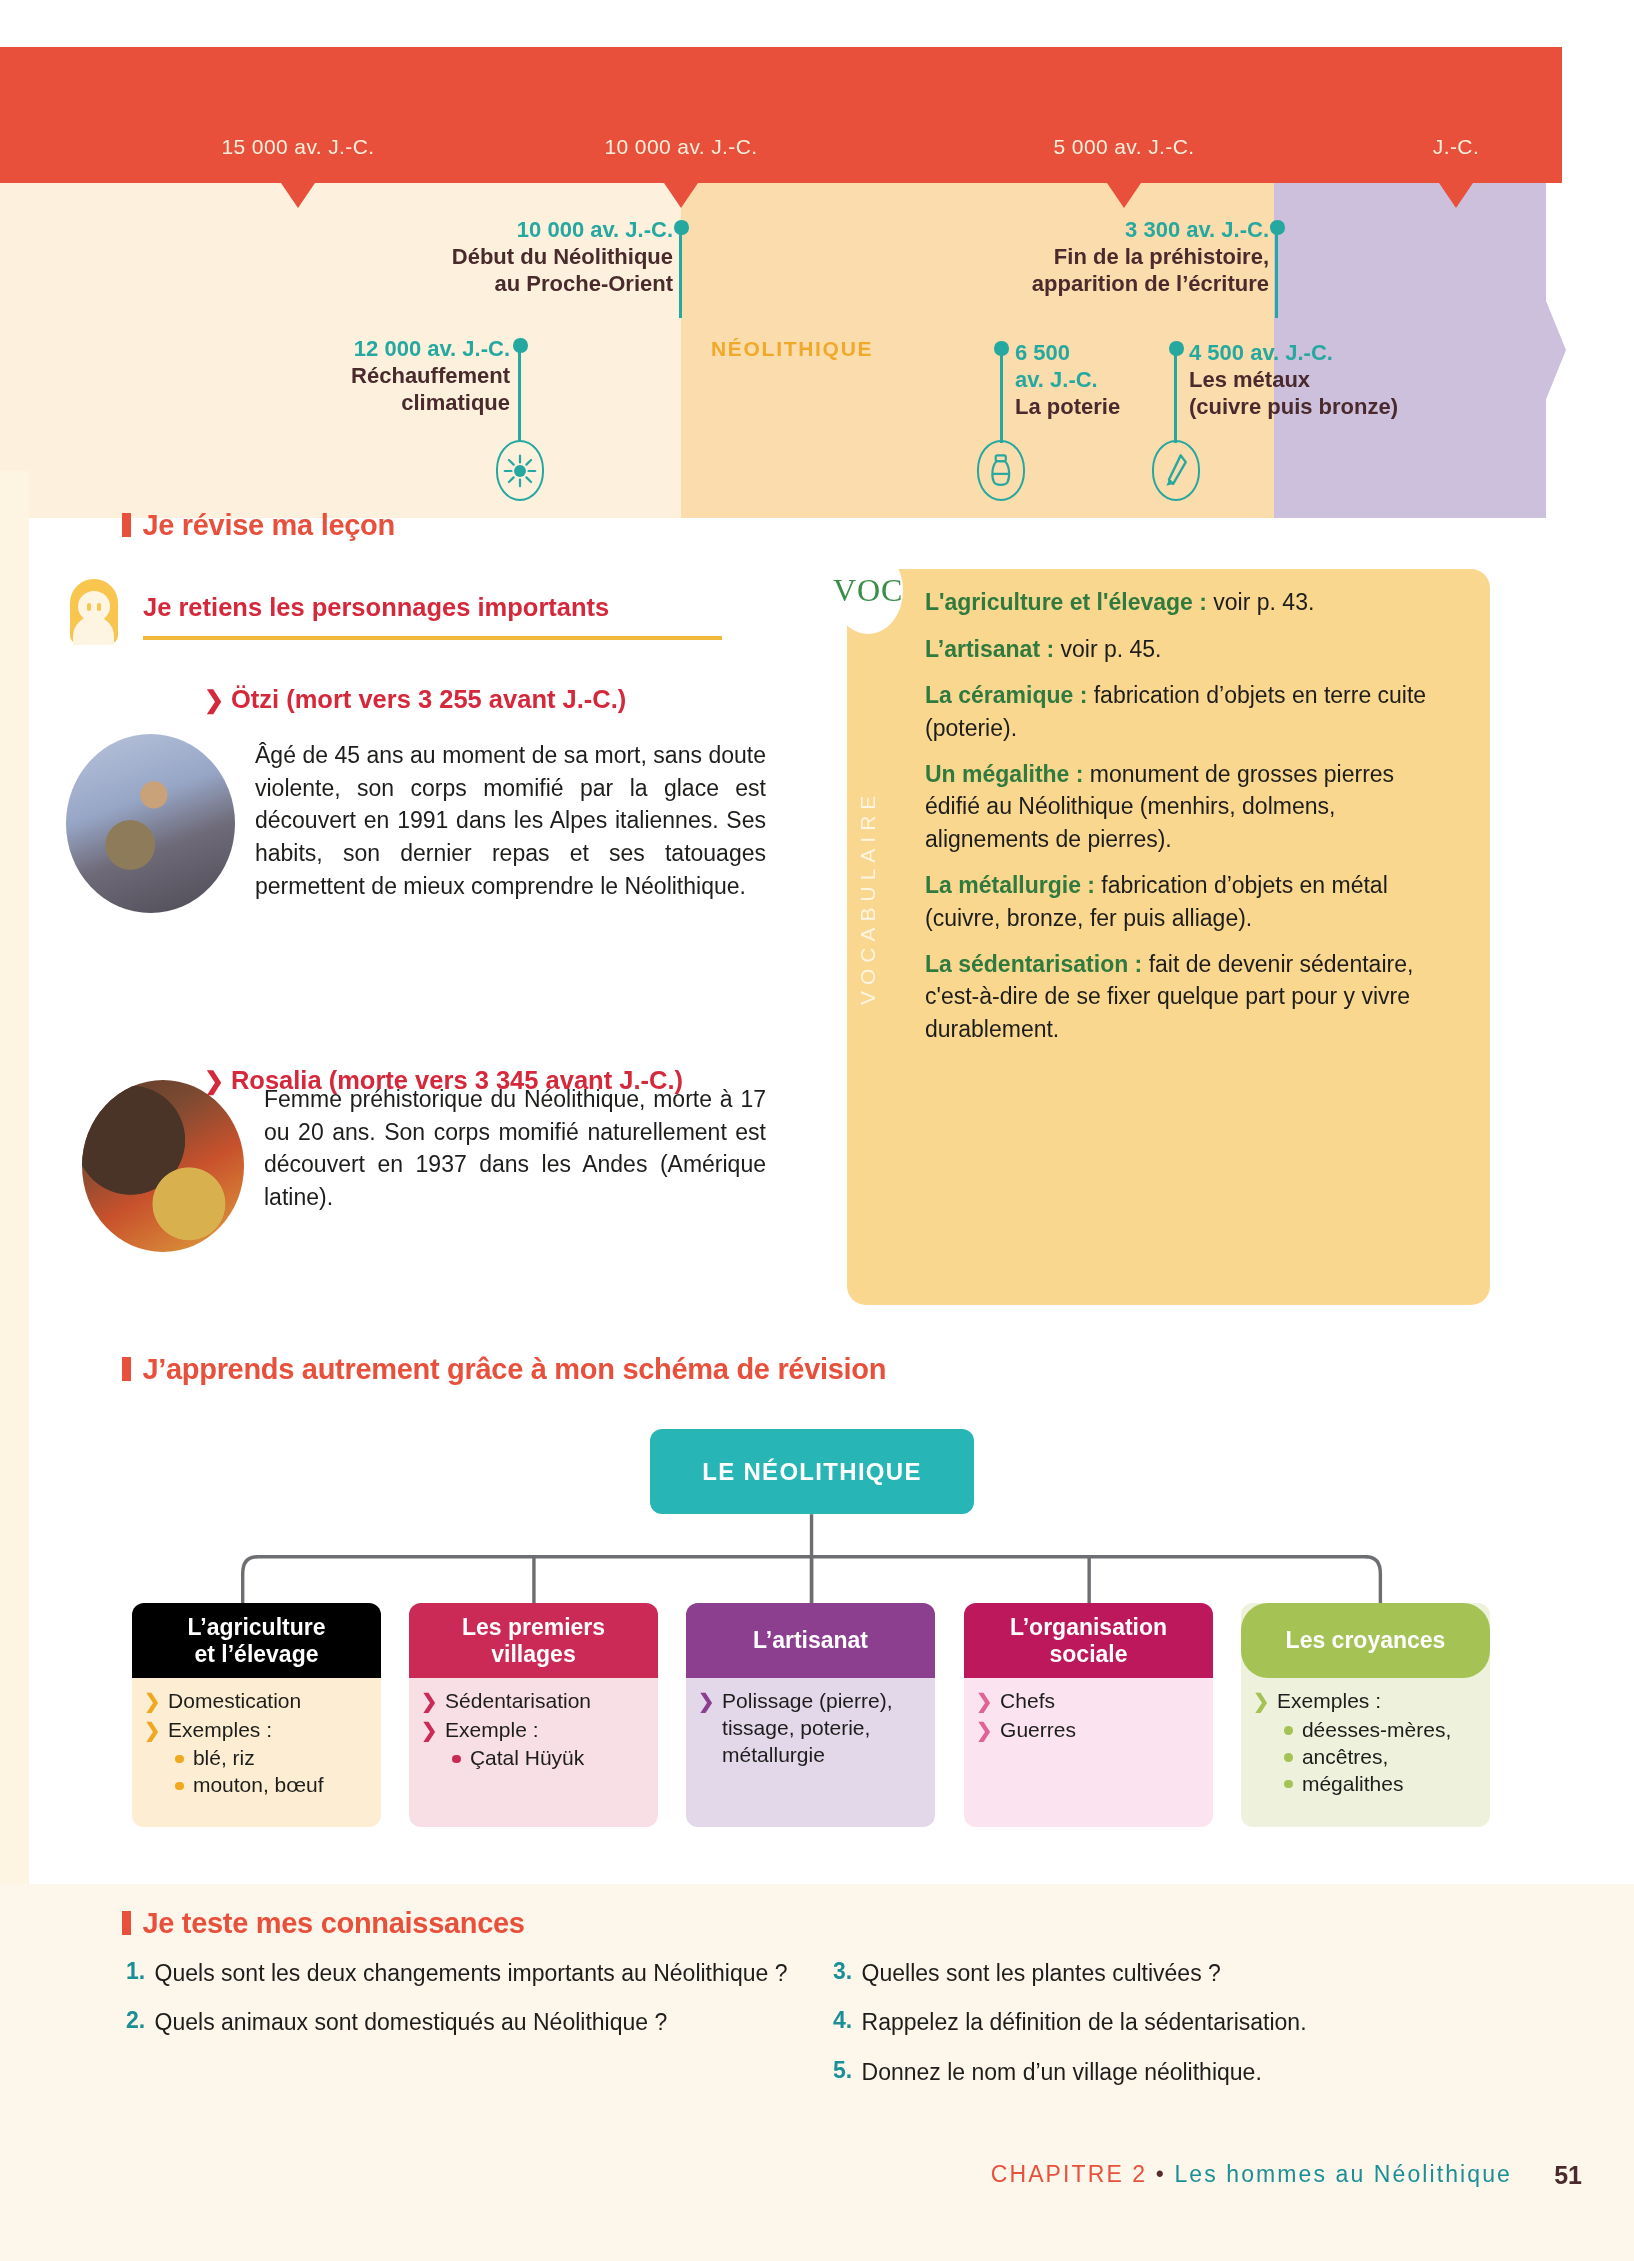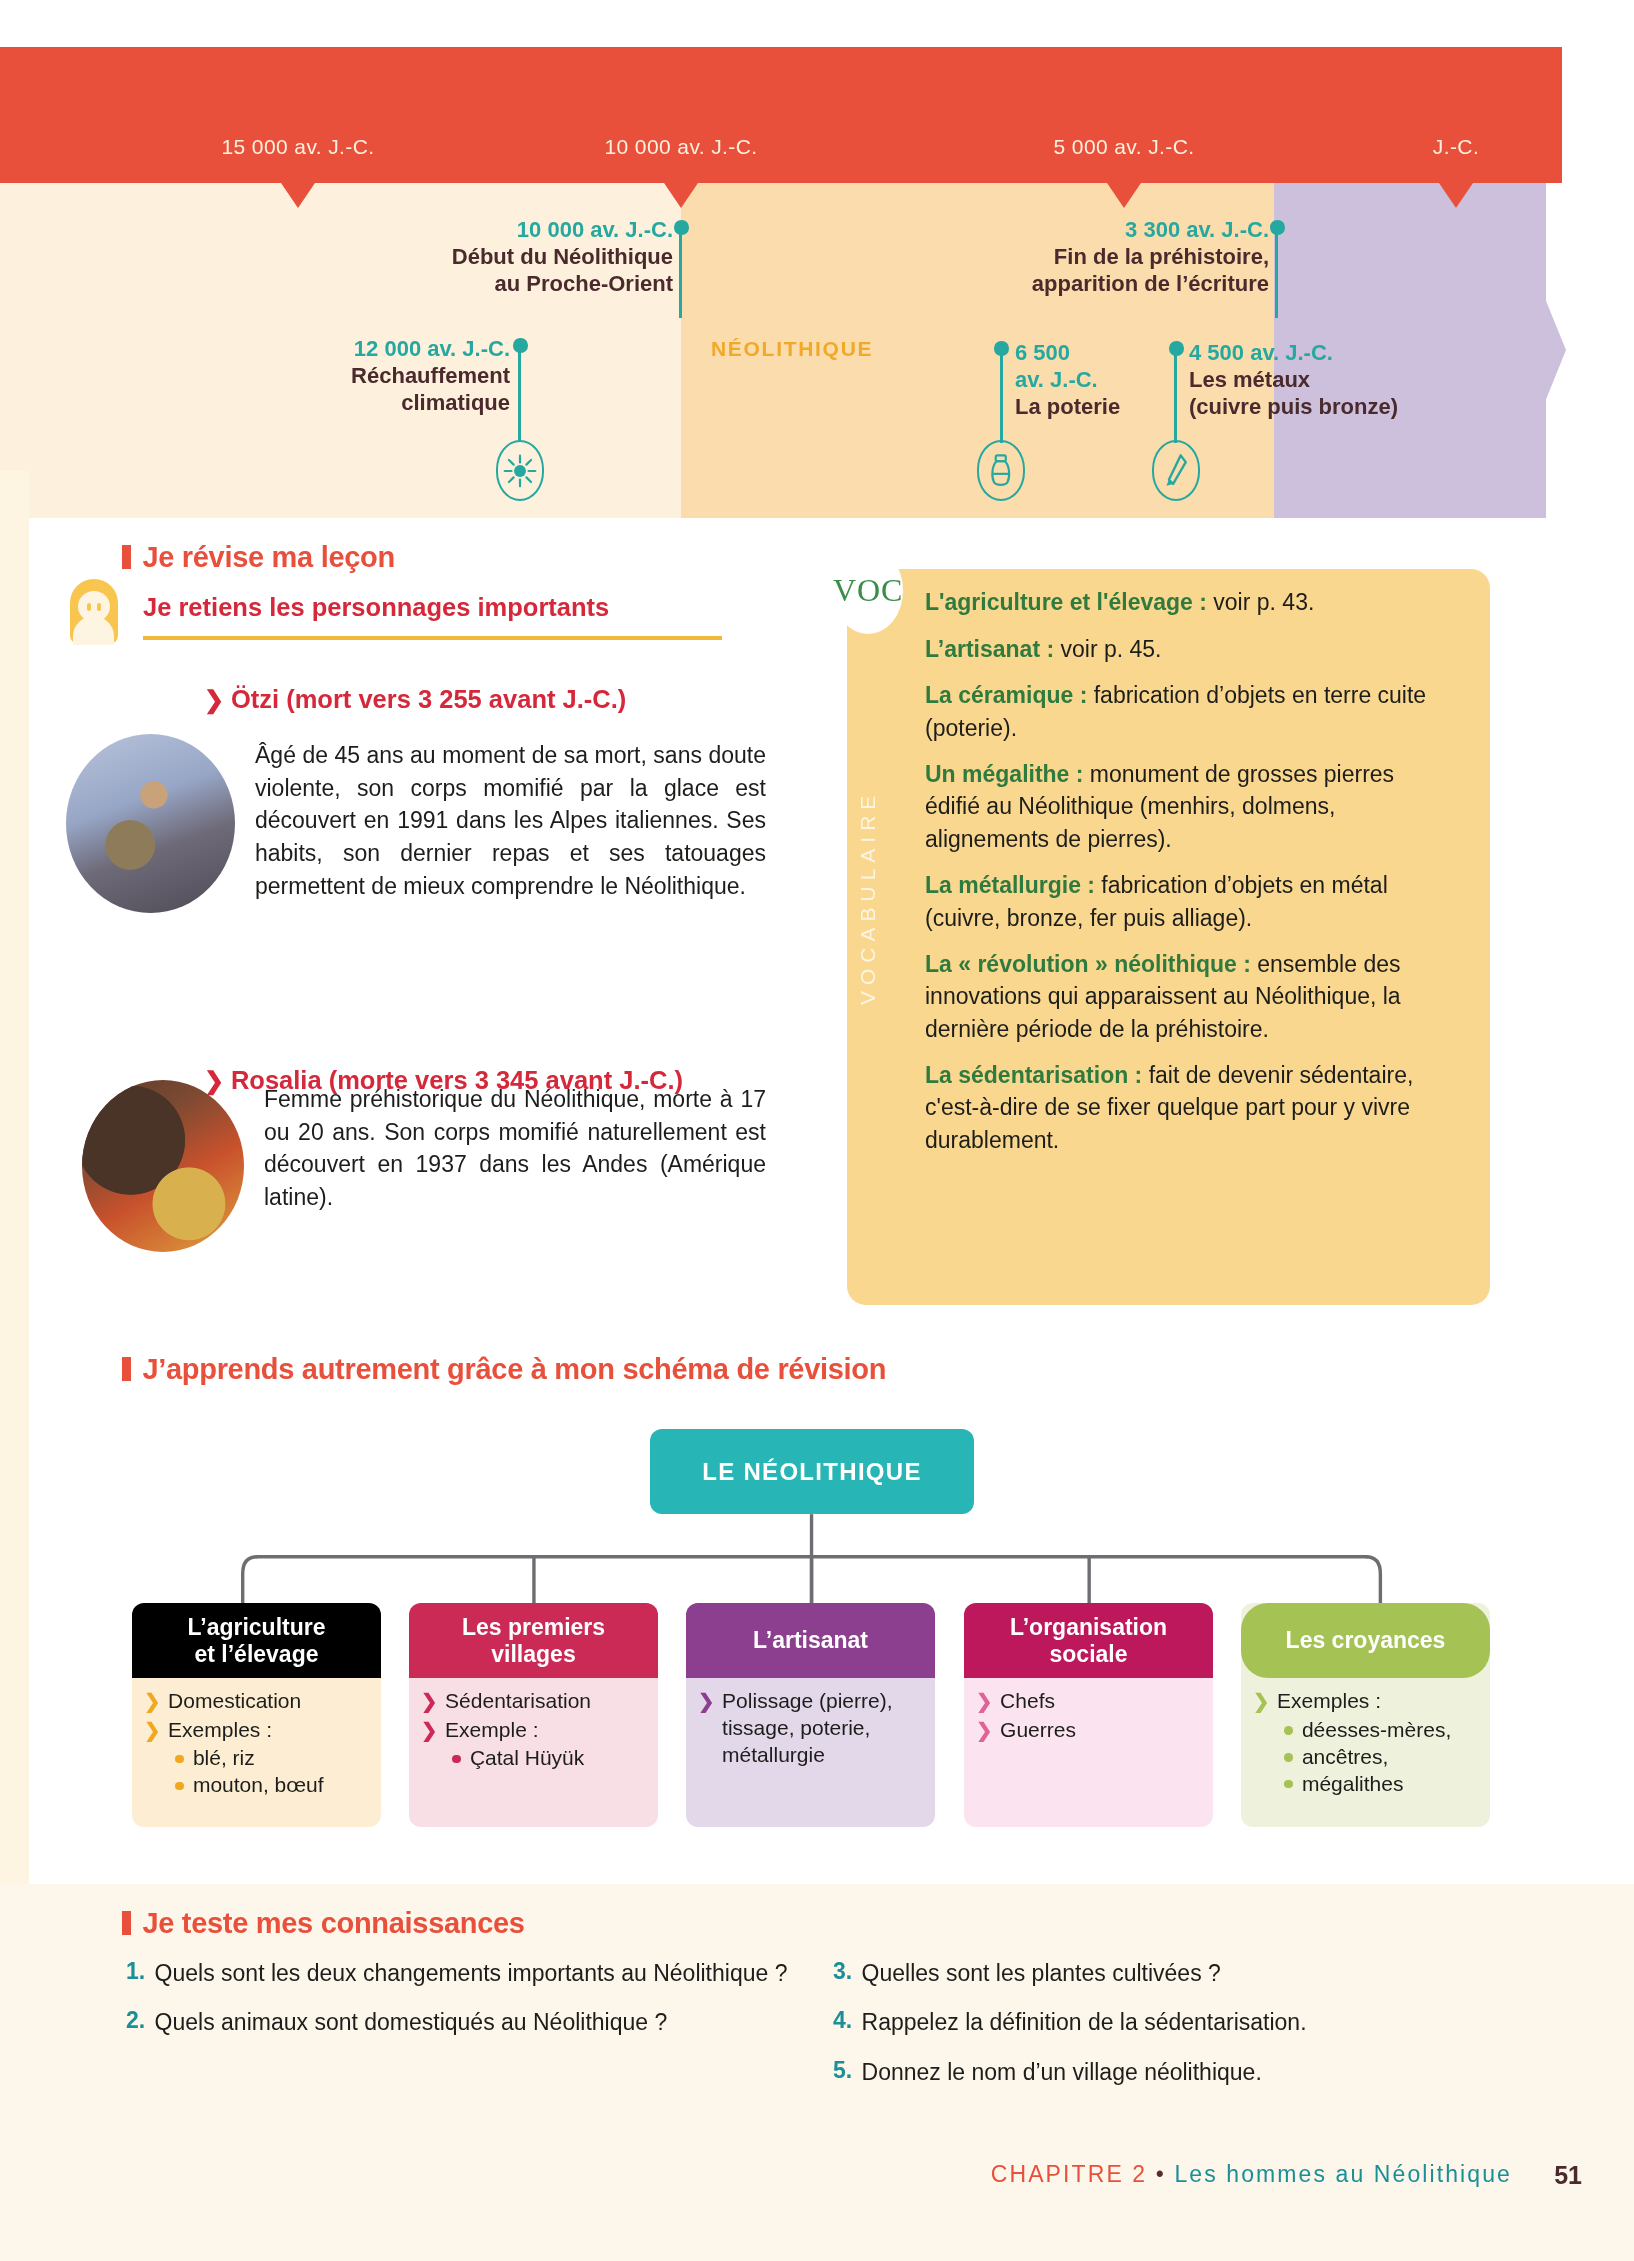--- a/index.html
+++ b/index.html
@@ -306,21 +306,21 @@
     <div class="tl-icon" style="left:1152px; top:393px;">
       <svg width="29" height="37" viewBox="0 0 34 44">
         <path d="M22 4 L8 33 L13 38 L28 12 Z" fill="none" stroke="#25a8a0" stroke-width="2.8" stroke-linejoin="round"></path>
         <path d="M8 33 L5 40 L13 38 Z" fill="#25a8a0"></path>
       </svg>
     </div>
   </div>
 
   <div class="spine"></div>
 
-  <div class="sec-head" style="left:122px; top:509px;margin-top:32px;">
+  <div class="sec-head" style="left:122px; top:509px;">
     <span class="bar"></span><span>Je révise ma leçon</span>
   </div>
 
   <div class="pers-icon">
     <div class="body"></div>
     <div class="head"></div>
     <div class="eye" style="left:17px;"></div>
     <div class="eye" style="left:27px;"></div>
   </div>
   <div class="pers-title">Je retiens les personnages importants</div>
@@ -356,23 +356,20 @@
       <span class="voc-term">L’artisanat :</span><span> voir p. 45.</span>
     </div>
     <div class="voc-item">
       <span class="voc-term">La céramique :</span><span> fabrication d’objets en terre cuite (poterie).</span>
     </div>
     <div class="voc-item">
       <span class="voc-term">Un mégalithe :</span><span> monument de grosses pierres édifié au Néolithique (menhirs, dolmens, alignements de pierres).</span>
     </div>
     <div class="voc-item">
       <span class="voc-term">La métallurgie :</span><span> fabrication d’objets en métal (cuivre, bronze, fer puis alliage).</span>
-    </div>
-    <div class="voc-item">
-      <span class="voc-term">La « révolution » néolithique :</span><span> ensemble des innovations qui apparaissent au Néolithique, la dernière période de la préhistoire.</span>
     </div>
     <div class="voc-item">
       <span class="voc-term">La sédentarisation :</span><span> fait de devenir sédentaire, c'est-à-dire de se fixer quelque part pour y vivre durablement.</span>
     </div>
   </div>
 
   <div class="sec-head" style="left:122px; top:1353px;">
     <span class="bar"></span><span>J’apprends autrement grâce à mon schéma de révision</span>
   </div>
 

